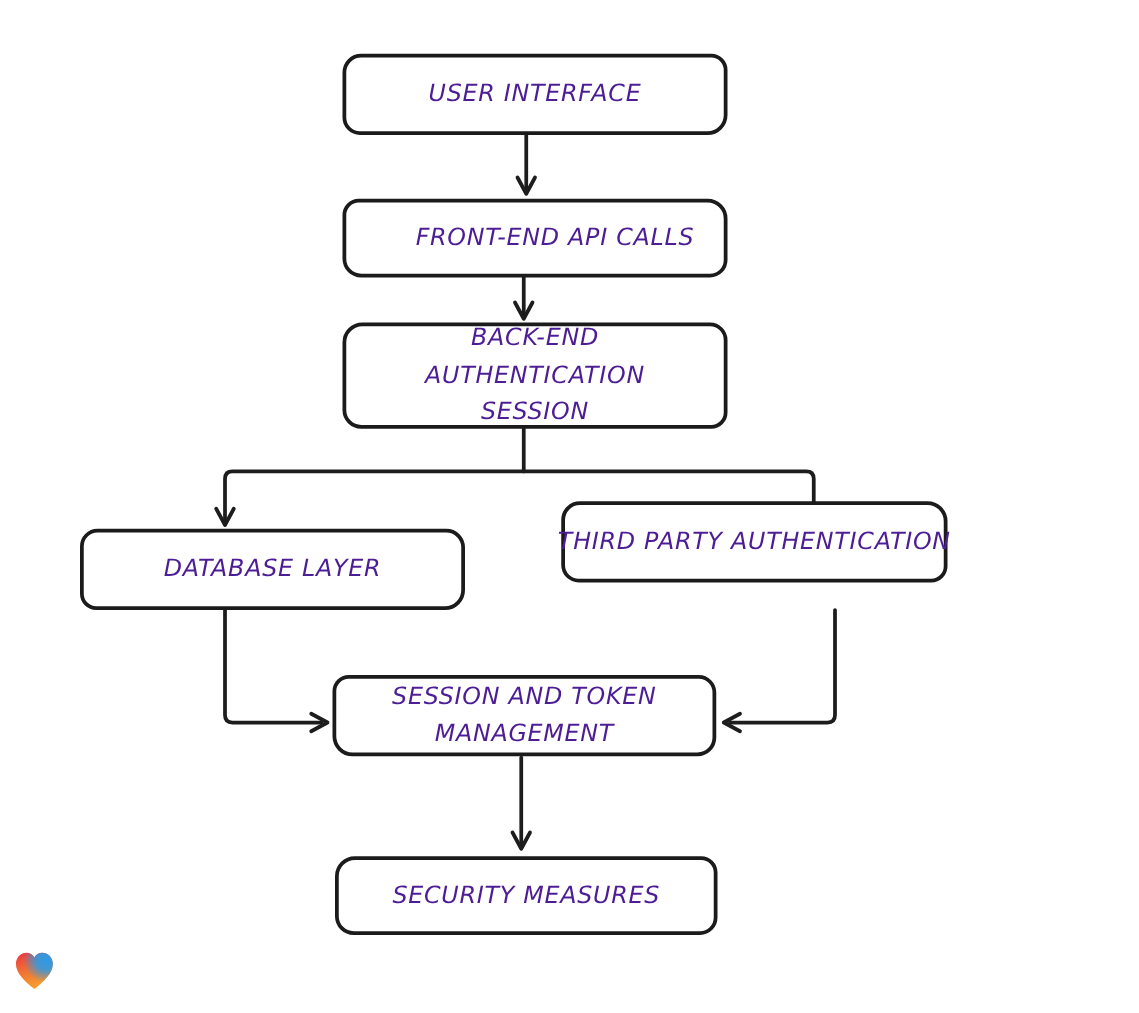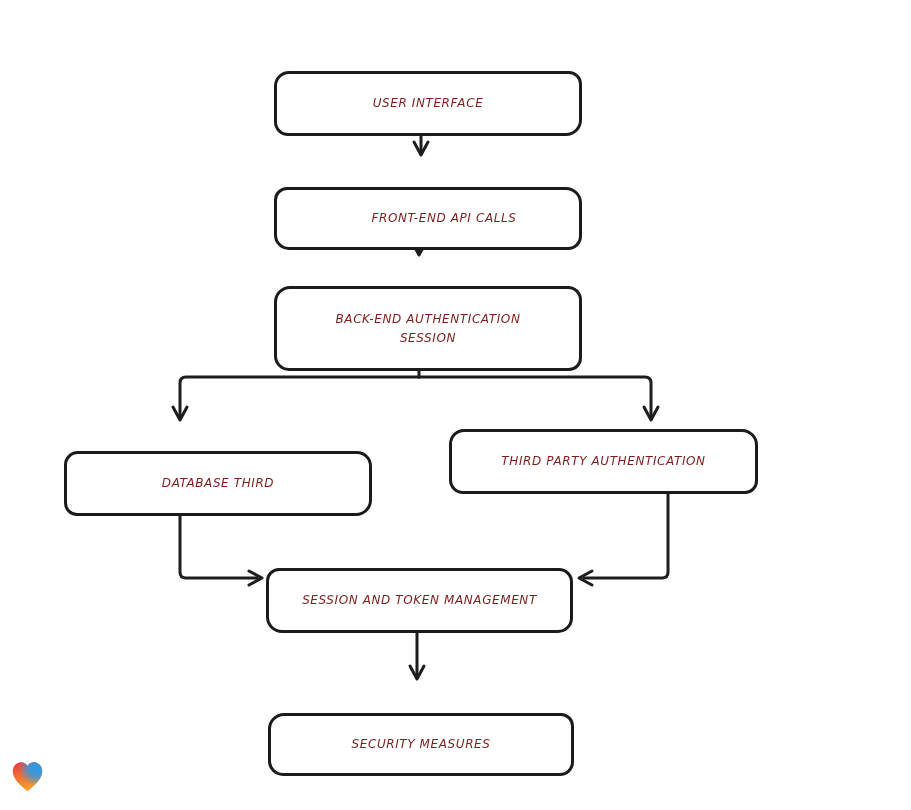--- a/index.html
+++ b/index.html
@@ -30,26 +30,25 @@
   }
   .node {
     position: absolute;
     box-sizing: border-box;
     background: #ffffff;
     border: 3.5px solid #1b1b1b;
     display: flex;
     align-items: center;
     justify-content: center;
     text-align: center;
-    color: #7f1d1d;
+    color: #4c1d95;
     font-style: italic;
-    font-size: 12px;
+    font-size: 19px;
     letter-spacing: 0.6px;
     line-height: 1.55;
-    margin-top: 28px;
   }
   .node .label {
     white-space: nowrap;
   }
   .node .label.wrap {
     white-space: normal;
     max-width: 240px;
   }
   
   .n1 { left: 274px; top:  43px; width: 308px; height: 65px; border-radius: 15px 13px 16px 14px; }
@@ -115,21 +114,21 @@
 
   <div class="node n2">
     <span class="label">FRONT-END API CALLS</span>
   </div>
 
   <div class="node n3">
     <span class="label wrap">BACK-END AUTHENTICATION SESSION</span>
   </div>
 
   <div class="node n4">
-    <span class="label">DATABASE THIRD</span>
+    <span class="label">DATABASE LAYER</span>
   </div>
 
   <div class="node n5">
     <span class="label">THIRD PARTY AUTHENTICATION</span>
   </div>
 
   <div class="node n6">
     <span class="label wrap">SESSION AND TOKEN MANAGEMENT</span>
   </div>
 

